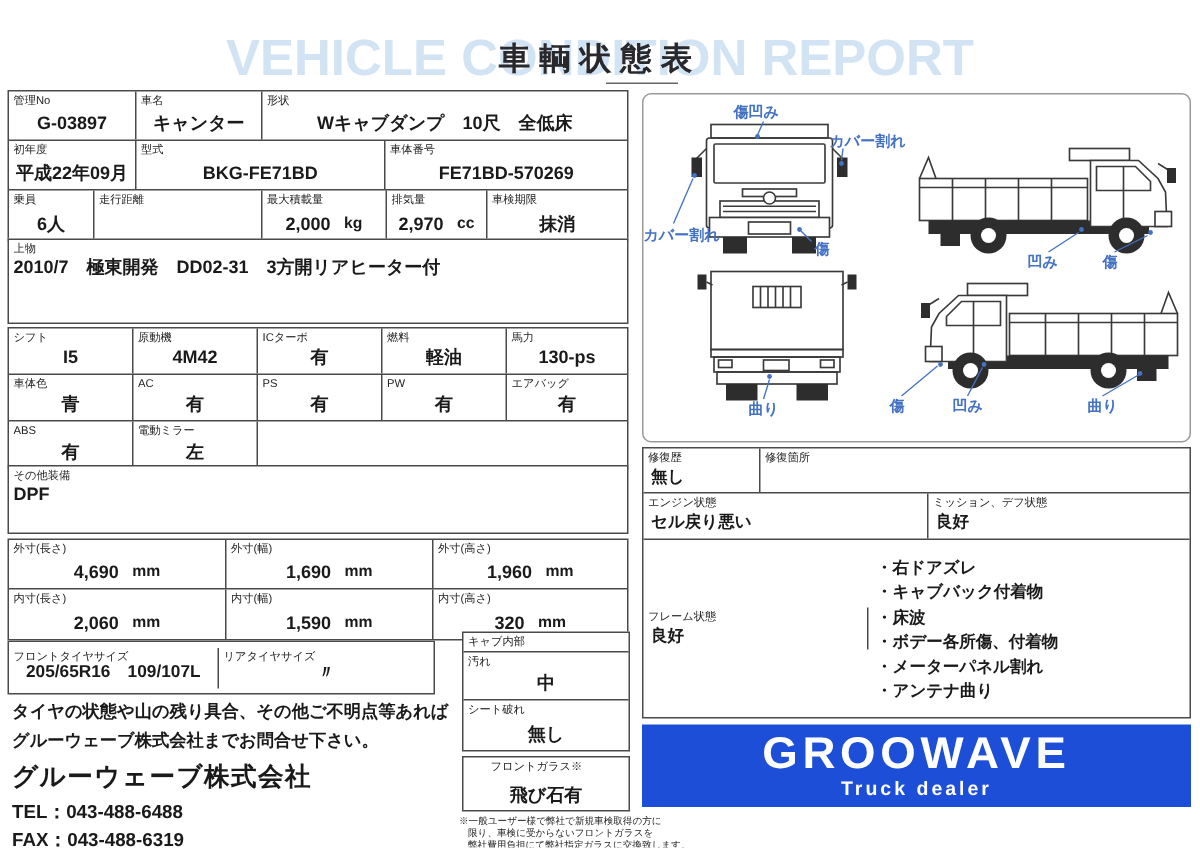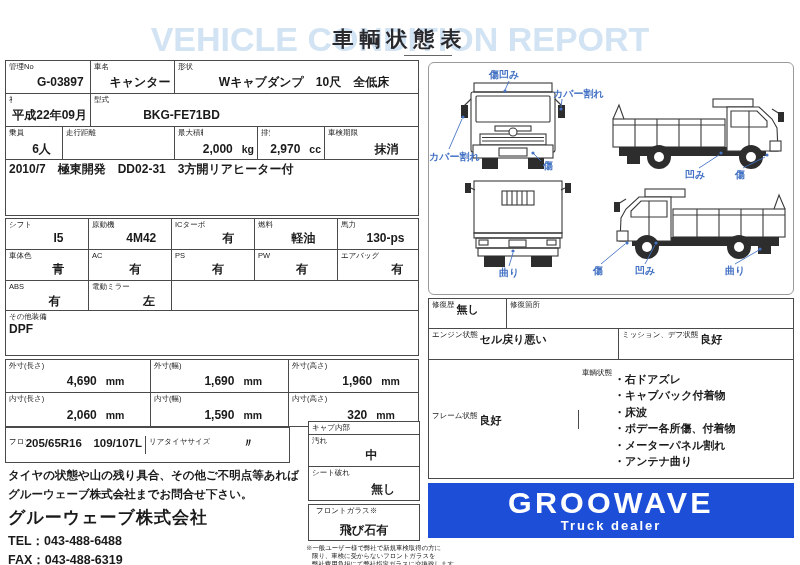--- a/index.html
+++ b/index.html
@@ -9,21 +9,21 @@
   
   .hdr{position:absolute;left:0;top:10px;width:100%;height:50px}
   .wm{position:absolute;left:0;top:10px;width:100%;text-align:center;font-size:34px;font-weight:800;color:#d2e3f3;letter-spacing:0;white-space:nowrap}
   .ttl{position:absolute;left:0;top:15px;width:100%;text-align:center;font-size:21px;font-weight:bold;color:#29292d;letter-spacing:6px}
   .tline{position:absolute;left:404px;top:45px;width:48px;height:1px;background:#666}
 
   
   .box{position:absolute;border:1px solid #4a4a4a;background:#fff}
   .row{display:flex;border-bottom:1px solid #4a4a4a}
   .row:last-child{border-bottom:none}
-  .cell{position:relative;border-right:1px solid #4a4a4a;padding:1px 3px 2px 3px;display:flex;flex-direction:row}
+  .cell{position:relative;border-right:1px solid #4a4a4a;padding:1px 3px 2px 3px;display:flex;flex-direction:column}
   .cell:last-child{border-right:none}
   .lbl{font-size:7.5px;line-height:9px;color:#222;text-align:left;white-space:nowrap;overflow:hidden}
   .val{font-weight:bold;font-size:12px;line-height:13px;text-align:center;display:flex;justify-content:center;align-items:flex-end;gap:9px;flex:1;padding-bottom:2px;white-space:nowrap}
   .val .unit{font-size:10.5px}
   .flex1{flex:1}
   .h33{height:33px}.h31{height:31px}.h30{height:30px}
   .w85{width:85px}.w84{width:84px}.w166{width:166px}.w57{width:57px}.w112{width:112px}.w83{width:83px}.w67{width:67px}
   .w145{width:145px}.w138{width:138px}.w140{width:140px}
   .center-lines{flex:1;display:flex;flex-direction:row;justify-content:flex-start;text-align:center;font-weight:bold;font-size:12px;line-height:17px}
 
@@ -76,20 +76,24 @@
   </div>
   <div class="row h33">
     <div class="cell w85">
         <span class="lbl">初年度</span>
         <div class="val">平成22年09月</div>
       </div>
     <div class="cell w166">
         <span class="lbl">型式</span>
         <div class="val">BKG-FE71BD</div>
       </div>
+    <div class="cell flex1">
+        <span class="lbl">車体番号</span>
+        <div class="val">FE71BD-570269</div>
+      </div>
   </div>
   <div class="row h33">
     <div class="cell w57">
         <span class="lbl">乗員</span>
         <div class="val">6人</div>
       </div>
     <div class="cell w112">
         <span class="lbl">走行距離</span>
       </div>
     <div class="cell w83">
@@ -107,20 +111,21 @@
         </div>
       </div>
     <div class="cell flex1">
         <span class="lbl">車検期限</span>
         <div class="val">抹消</div>
       </div>
   </div>
 </div>
 
 <div class="box" style="left:5px;top:159px;width:414px;height:57px;display:flex;flex-direction:column;padding:1px 3px;">
+  <span class="lbl">上物</span>
   <div class="center-lines">
     <div>2010/7　極東開発　DD02-31　3方開</div>
     <div>リアヒーター付</div>
   </div>
 </div>
 
 <div class="box" style="left:5px;top:218px;width:414px;">
   <div class="row h31">
     <div class="cell w83">
         <span class="lbl">シフト</span>
@@ -266,21 +271,21 @@
       </div>
   </div>
   <div class="row" style="height:33px;">
     <div class="cell flex1">
         <span class="lbl">シート破れ</span>
         <div class="val">無し</div>
       </div>
   </div>
 </div>
 
-<div class="box" style="left:308px;top:504px;width:112px;height:37px;display:flex;flex-direction:column;padding:1px 7px;">
+<div class="box" style="left:308px;top:504px;width:112px;height:37px;display:flex;flex-direction:column;padding:1px 18px;">
   <span class="lbl">フロントガラス※</span>
   <div class="val">飛び石有</div>
 </div>
 
 <div class="fn">
   <div>※一般ユーザー様で弊社で新規車検取得の方に</div>
   <div class="ind">限り、車検に受からないフロントガラスを</div>
   <div class="ind">弊社費用負担にて弊社指定ガラスに交換致します。</div>
 </div>
 
@@ -412,21 +417,20 @@
         <span class="lbl">ミッション、デフ状態</span>
         <div class="vleft">良好</div>
       </div>
   </div>
   <div class="row" style="height:118px;align-items:center;">
     <div class="cell" style="width:150px;">
         <span class="lbl">フレーム状態</span>
         <div class="vleft">良好</div>
       </div>
     <div class="cell flex1">
-      <span class="lbl">車輌状態</span>
       <ul class="cond-list">
         <li>・右ドアズレ</li>
         <li>・キャブバック付着物</li>
         <li>・床波</li>
         <li>・ボデー各所傷、付着物</li>
         <li>・メーターパネル割れ</li>
         <li>・アンテナ曲り</li>
       </ul>
     </div>
   </div>

